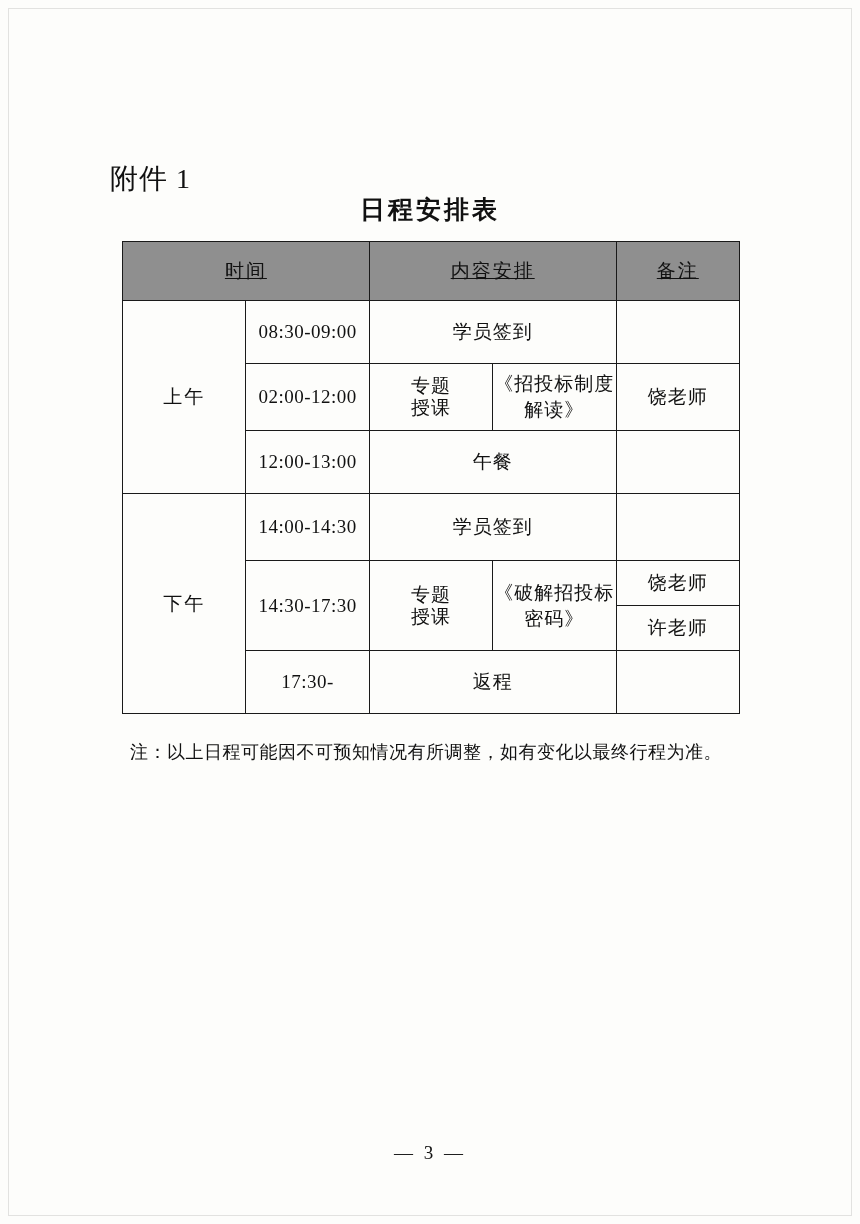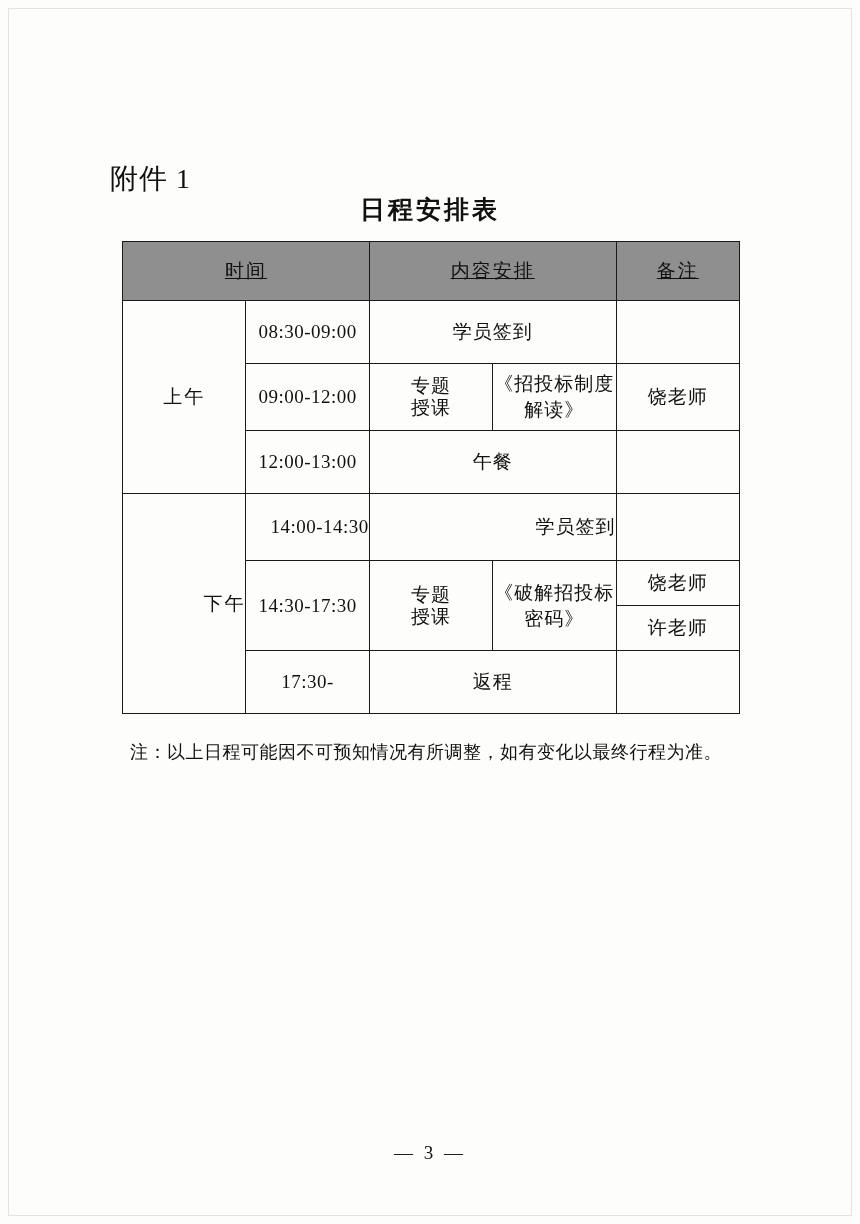--- a/index.html
+++ b/index.html
@@ -94,21 +94,21 @@
     letter-spacing: 1px;
   }
   td.remark {
     width: 100px;
     font-size: 19px;
     letter-spacing: 1px;
   }
   tr.row-h1 td { height: 62px; }
   tr.row-h2 td { height: 66px; }
   tr.row-h3 td { height: 62px; }
-  tr.row-h4 td { height: 66px; text-align: right; }
+  tr.row-h4 td { height: 66px; }
   tr.row-sub td { height: 44px; }
   tr.row-h6 td { height: 62px; }
   .note {
     position: absolute;
     left: 130px;
     top: 740px;
     font-size: 18px;
     letter-spacing: 0.5px;
     font-family: "Liberation Serif", serif;
   }
@@ -144,21 +144,21 @@
         </tr>
       </thead>
       <tbody>
         <tr class="row-h1">
           <td class="period" rowspan="3">上午</td>
           <td class="time">08:30-09:00</td>
           <td class="content" colspan="2">学员签到</td>
           <td class="remark"></td>
         </tr>
         <tr class="row-h2">
-          <td class="time">09:00-12:00</td>
+          <td class="time">02:00-12:00</td>
           <td class="kind">
             <span class="kind-line">专题</span>
             <span class="kind-line">授课</span>
           </td>
           <td class="content">《招投标制度解读》</td>
           <td class="remark">饶老师</td>
         </tr>
         <tr class="row-h3">
           <td class="time">12:00-13:00</td>
           <td class="content" colspan="2">午餐</td>

